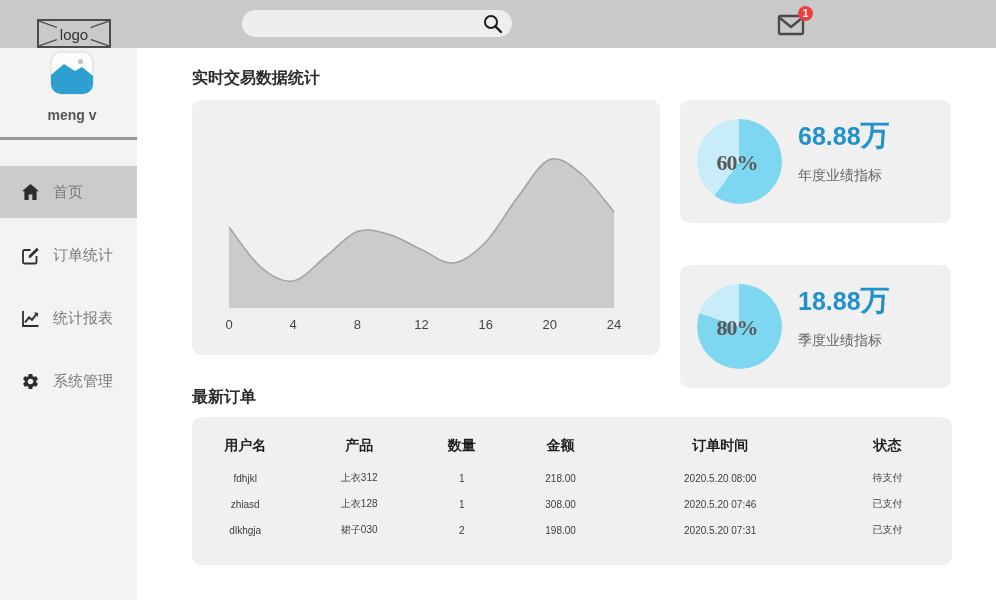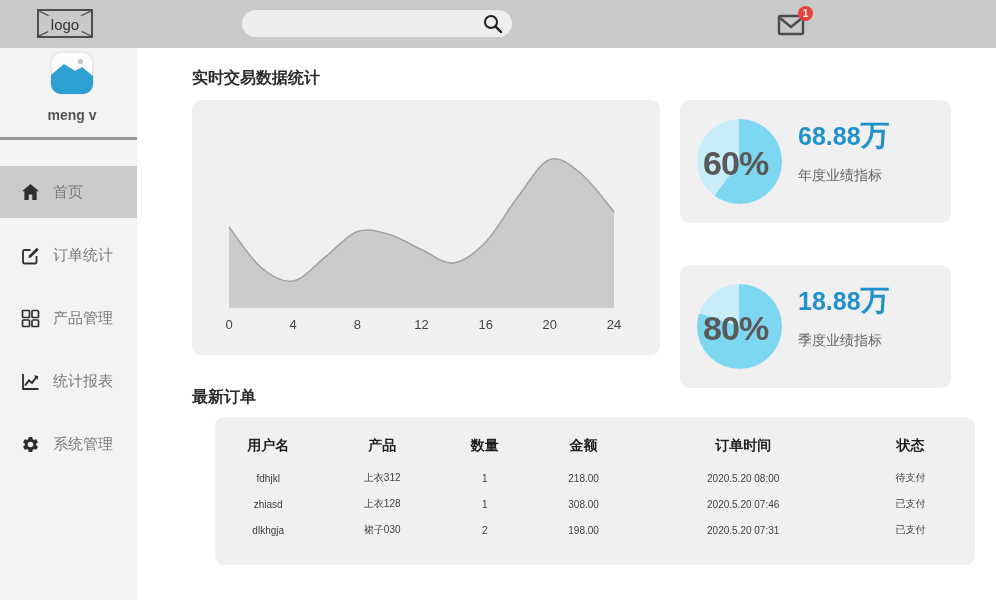--- a/index.html
+++ b/index.html
@@ -10,21 +10,21 @@
     position: relative;
     overflow: hidden;
   }
 
   
   .topbar {
     position: absolute; left: 0; top: 0; width: 996px; height: 48px;
     background: #c9c9c9; z-index: 5;
   }
   .logo-box {
-    position: absolute; left: 37px; top: 9px; width: 56px; height: 29px;
+    position: absolute; left: 37px; top: 19px; width: 74px; height: 29px;
     border: 2px solid #4c4c4c; cursor: pointer;
   }
   .logo-box svg { position: absolute; left: 0; top: 0; width: 100%; height: 100%; }
   .logo-text {
     position: absolute; left: 50%; top: 50%; transform: translate(-50%,-50%);
     background: #c9c9c9; padding: 0 3px; font-size: 15px; color: #333;
   }
   .search-pill {
     position: absolute; left: 242px; top: 10px; width: 270px; height: 27px;
     background: #eeeeee; border-radius: 14px;
@@ -84,30 +84,30 @@
     background: #f0f0f0; border-radius: 9px;
   }
   .card1 { top: 52px; }
   .card2 { top: 189px; margin-top: 28px; }
   .pie {
     position: absolute; left: 17px; top: 19px; width: 85px; height: 85px;
     border-radius: 50%;
   }
   .pie-label {
     position: absolute; left: 50%; top: 50%; transform: translate(-56%,-46%);
-    font-size: 34px; font-weight: bold; color: #595959; letter-spacing: -1px;
+    font-size: 22px; font-weight: bold; color: #595959; letter-spacing: -1px; font-family: Liberation Serif, serif;
   }
   .card-right { position: absolute; left: 118px; top: 16px; width: 140px; text-align: left; }
   .card-value { font-size: 25px; font-weight: bold; color: #2191cc; }
   .card-unit { font-size: 29px; }
   .card-caption { margin-top: 11px; font-size: 14px; color: #666; }
 
   .table-panel {
     position: absolute; left: 55px; top: 369px; width: 760px; height: 148px;
-    background: #f0f0f0; border-radius: 9px; padding-top: 14px; margin-left: 23px;
+    background: #f0f0f0; border-radius: 9px; padding-top: 14px;
   }
   table { width: 100%; border-collapse: collapse; table-layout: fixed; }
   th { font-size: 14px; font-weight: bold; color: #1f1f1f; padding: 6px 0 12px; text-align: center; }
   td { font-size: 10px; color: #3d3d3d; padding: 4px 0 8px; text-align: center; }
   col.c1 { width: 14%; } col.c2 { width: 16%; } col.c3 { width: 11%; }
   col.c4 { width: 15%; } col.c5 { width: 27%; } col.c6 { width: 17%; }
 </style>
 </head>
 <body>
 
@@ -169,31 +169,20 @@
       <span class="nav-label">首页</span>
     </div>
     <div class="nav-item">
       <span class="nav-icon">
         <svg viewBox="0 0 19 19">
           <path d="M15.5 10 L15.5 16 A1.5 1.5 0 0 1 14 17.5 L3.5 17.5 A1.5 1.5 0 0 1 2 16 L2 5.5 A1.5 1.5 0 0 1 3.5 4 L9.5 4" fill="none" stroke="#2e2e2e" stroke-width="1.8"></path>
           <path d="M8 9.6 L15.8 1.8 L17.7 3.7 L9.9 11.5 L7.6 12 Z" fill="#2e2e2e"></path>
         </svg>
       </span>
       <span class="nav-label">订单统计</span>
-    </div>
-    <div class="nav-item">
-      <span class="nav-icon">
-        <svg viewBox="0 0 19 19">
-          <rect x="1.5" y="1.5" width="7" height="7" rx="1" fill="none" stroke="#2e2e2e" stroke-width="1.7"></rect>
-          <rect x="11" y="1.5" width="6.5" height="7" rx="1" fill="none" stroke="#2e2e2e" stroke-width="1.7"></rect>
-          <rect x="1.5" y="11" width="7" height="6.5" rx="1" fill="none" stroke="#2e2e2e" stroke-width="1.7"></rect>
-          <rect x="11" y="11" width="6.5" height="6.5" rx="1" fill="none" stroke="#2e2e2e" stroke-width="1.7"></rect>
-        </svg>
-      </span>
-      <span class="nav-label">产品管理</span>
     </div>
     <div class="nav-item">
       <span class="nav-icon">
         <svg viewBox="0 0 19 19">
           <path d="M2 2 L2 17 L17.5 17" fill="none" stroke="#2e2e2e" stroke-width="1.8"></path>
           <path d="M4 13.5 L8 8.5 L11 10.8 L15.5 5" fill="none" stroke="#2e2e2e" stroke-width="2"></path>
           <path d="M12.8 3.6 L17 3.6 L17 7.8 Z" fill="#2e2e2e" transform="rotate(8 15 5)"></path>
         </svg>
       </span>
       <span class="nav-label">统计报表</span>

